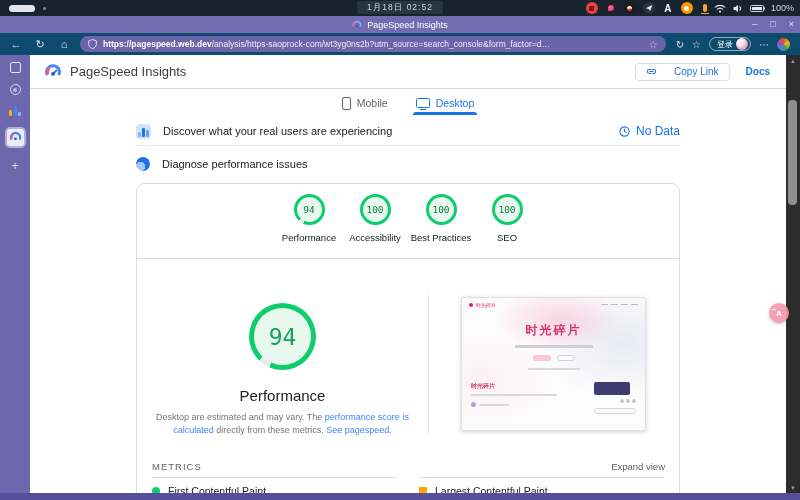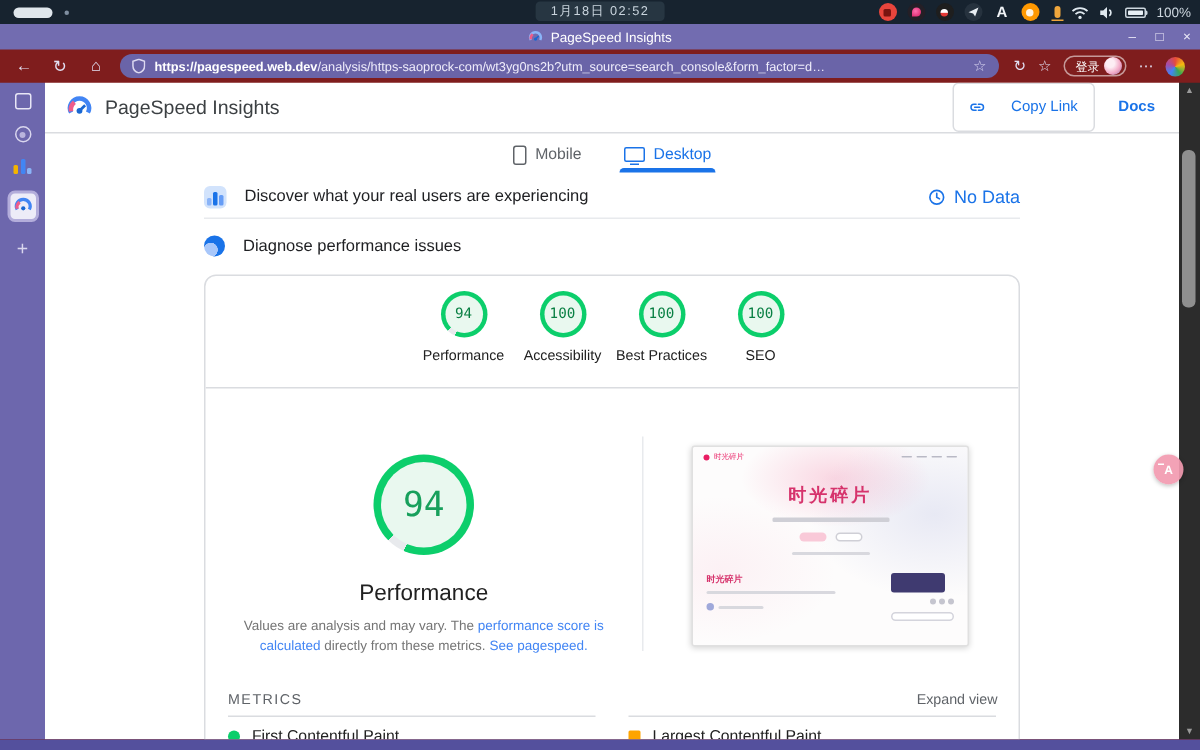--- a/index.html
+++ b/index.html
@@ -25,21 +25,21 @@
   .a4 { background:#26323e; }
   .a5 { background:transparent; color:#f2f5f8; font-size:10px; font-weight:bold; }
   .a6 { background:#ff9800; } .a6::after{content:"";width:5px;height:5px;background:#fff3e0;border-radius:50%;}
   .mic-ind { width:4px; height:8px; border-radius:2px; background:#f0a63c; position:relative; margin-left:3px;}
   .mic-ind::after { content:""; position:absolute; left:-2px; right:-2px; bottom:-2px; height:1px; background:#f0a63c; }
   .battery { width:14px; height:7px; border:1px solid #cdd7df; border-radius:1.5px; position:relative; padding:1px; }
   .battery::before { content:""; display:block; width:100%; height:100%; background:#e7eef4; border-radius:0.5px;}
   .battery::after { content:""; position:absolute; right:-2.5px; top:1.5px; width:1.5px; height:3px; background:#cdd7df; border-radius:0 1px 1px 0;}
 
   
-  .window { position:absolute; top:16px; left:0; right:0; bottom:0; background:#7f1d1d;padding-left:34px; }
+  .window { position:absolute; top:16px; left:0; right:0; bottom:0; background:#0c4a6e;padding-left:34px; }
   .tabbar { position:absolute; top:0; left:0; right:0; height:17px; background:#726cb0;
     display:flex; align-items:center; justify-content:center; }
   .tab { display:flex; align-items:center; gap:5px; color:#ffffff; font-size:9px; }
   .win-controls { position:absolute; right:6px; top:0; height:17px; display:flex; align-items:center; gap:13px;
     color:#e9e7f6; font-size:9px; }
   .win-controls span { cursor:default; line-height:1; }
 
   .toolbar { position:absolute; top:17px; left:0; right:0; height:22px;
     display:flex; align-items:center; padding:0 8px; color:#e2dff2; }
   .nav-ico { width:16px; text-align:center; font-size:11px; margin-right:8px; flex:0 0 auto; }
@@ -75,21 +75,21 @@
   
   .content { flex:1 1 auto; background:#fff; position:relative; overflow:hidden; }
   .scrollstrip { width:14px; background:#2c2c2c; position:relative; flex:0 0 auto; }
   .scroll-arrow { position:absolute; left:0; right:0; text-align:center; color:#9a9a9a; font-size:6px; }
   .scroll-thumb { position:absolute; left:2px; width:9px; top:45px; height:105px; background:#8f8f8f; border-radius:4px; }
 
   .page-header { height:33px; display:flex; align-items:center; padding:0 12px 0 14px; }
   .page-title { font-size:13px; color:#3c4043; margin-left:8px; }
   .header-right { margin-left:auto; display:flex; align-items:center; }
   .btn-copy { display:flex; align-items:center; gap:17px; border:1px solid #dadce0; border-radius:4px;
-    height:33px; padding:0 10px; color:#1a73e8; font-size:10px; background:#fff; cursor:pointer; }
+    height:18px; padding:0 10px; color:#1a73e8; font-size:10px; background:#fff; cursor:pointer; }
   .docs-link { color:#1a73e8; font-size:10px; margin:0 4px 0 16px; cursor:pointer;font-weight:bold; }
   .hdr-div { border-top:1px solid #dadce0; }
 
   .device-tabs { display:flex; justify-content:center; gap:28px; margin-top:7px; height:19px; }
   .dtab { display:flex; align-items:center; gap:6px; font-size:10.5px; color:#5f6368; position:relative;
     padding-bottom:5px; cursor:pointer; }
   .dtab.active { color:#1a73e8; }
   .dtab.active::after { content:""; position:absolute; bottom:0; left:-3px; right:-3px; height:3px;
     background:#1a73e8; border-radius:3px 3px 0 0; }
   .ico-phone { width:9px; height:13px; border:1.3px solid #5f6368; border-radius:2px; }
@@ -360,21 +360,21 @@
             </div>
           </div>
           <div class="card-div"></div>
 
           <div class="panes">
             <div class="pane-left">
               <div class="big-gauge" style="background: conic-gradient(from 225deg, rgb(12, 206, 107) 338.4deg, rgb(232, 234, 237) 338.4deg);">
                 <span>94</span>
               </div>
               <div class="perf-title">Performance</div>
-              <div class="disclaimer"><span>Values are analysis and may vary. The </span><a>performance score is calculated</a><span> directly from these metrics. </span><a>See pagespeed.</a>
+              <div class="disclaimer"><span>Desktop are estimated and may vary. The </span><a>performance score is calculated</a><span> directly from these metrics. </span><a>See pagespeed.</a>
               </div>
             </div>
 
             <div class="pane-right">
               <div class="thumb">
                 <div class="mini-nav">
                   <span class="mini-logo"></span>
                   <span class="mini-brand">时光碎片</span>
                   <span class="mini-links">
                       <i></i>

